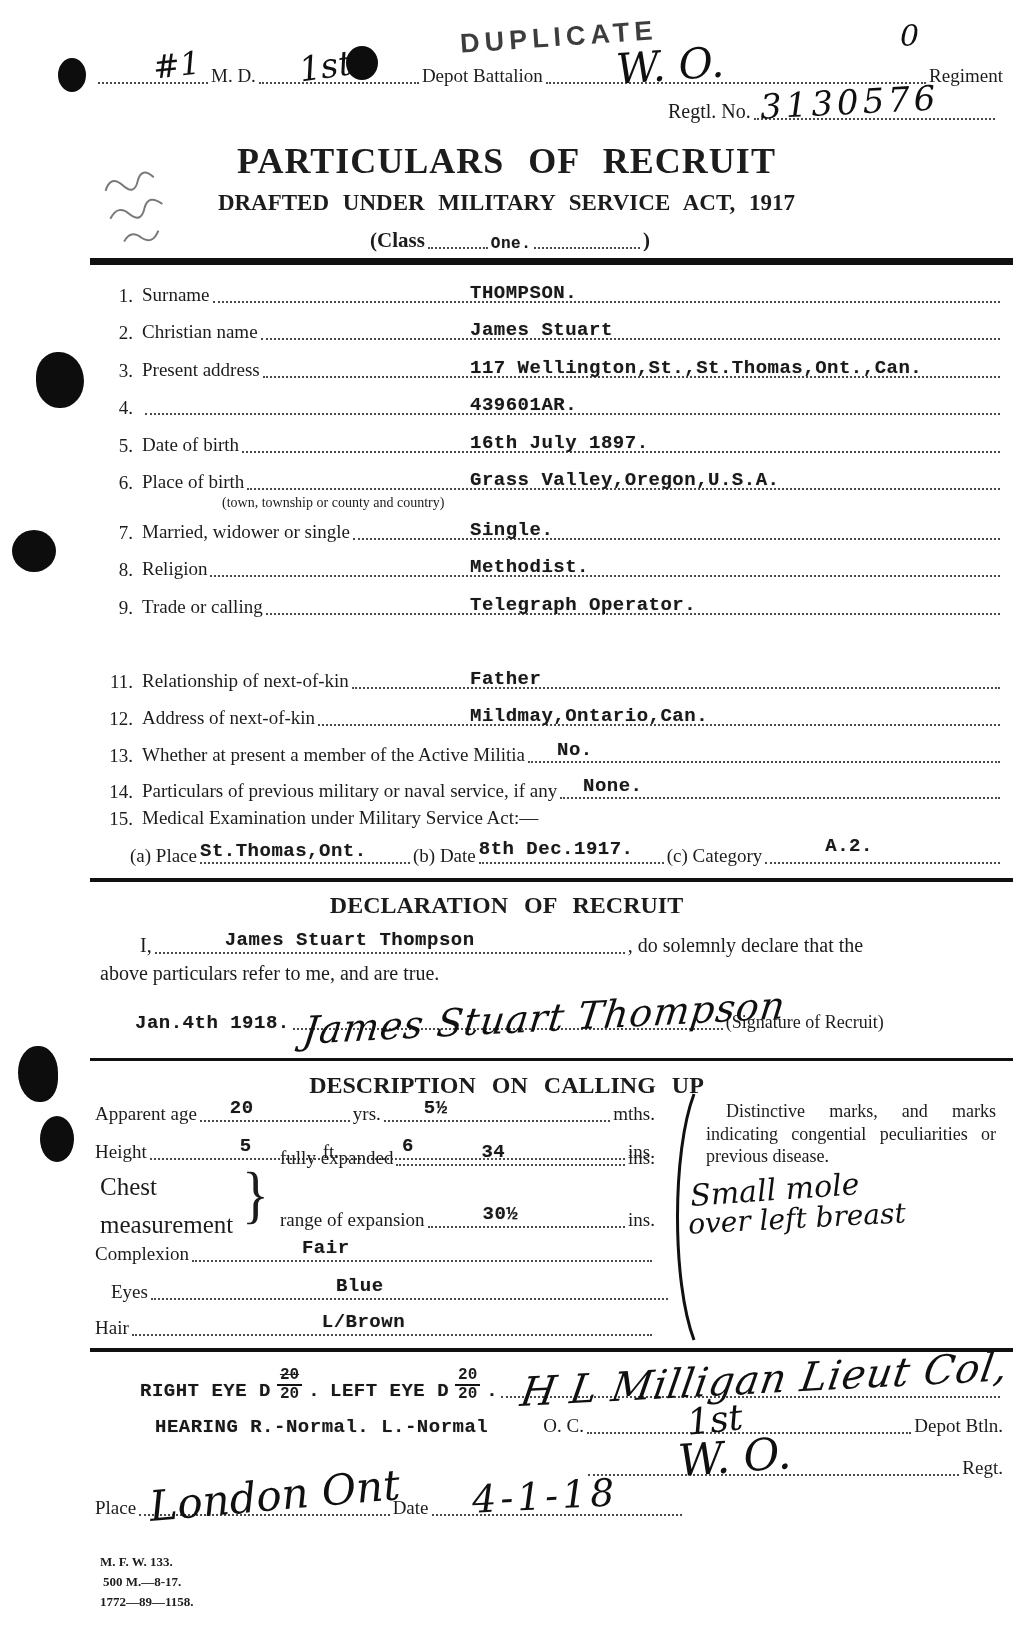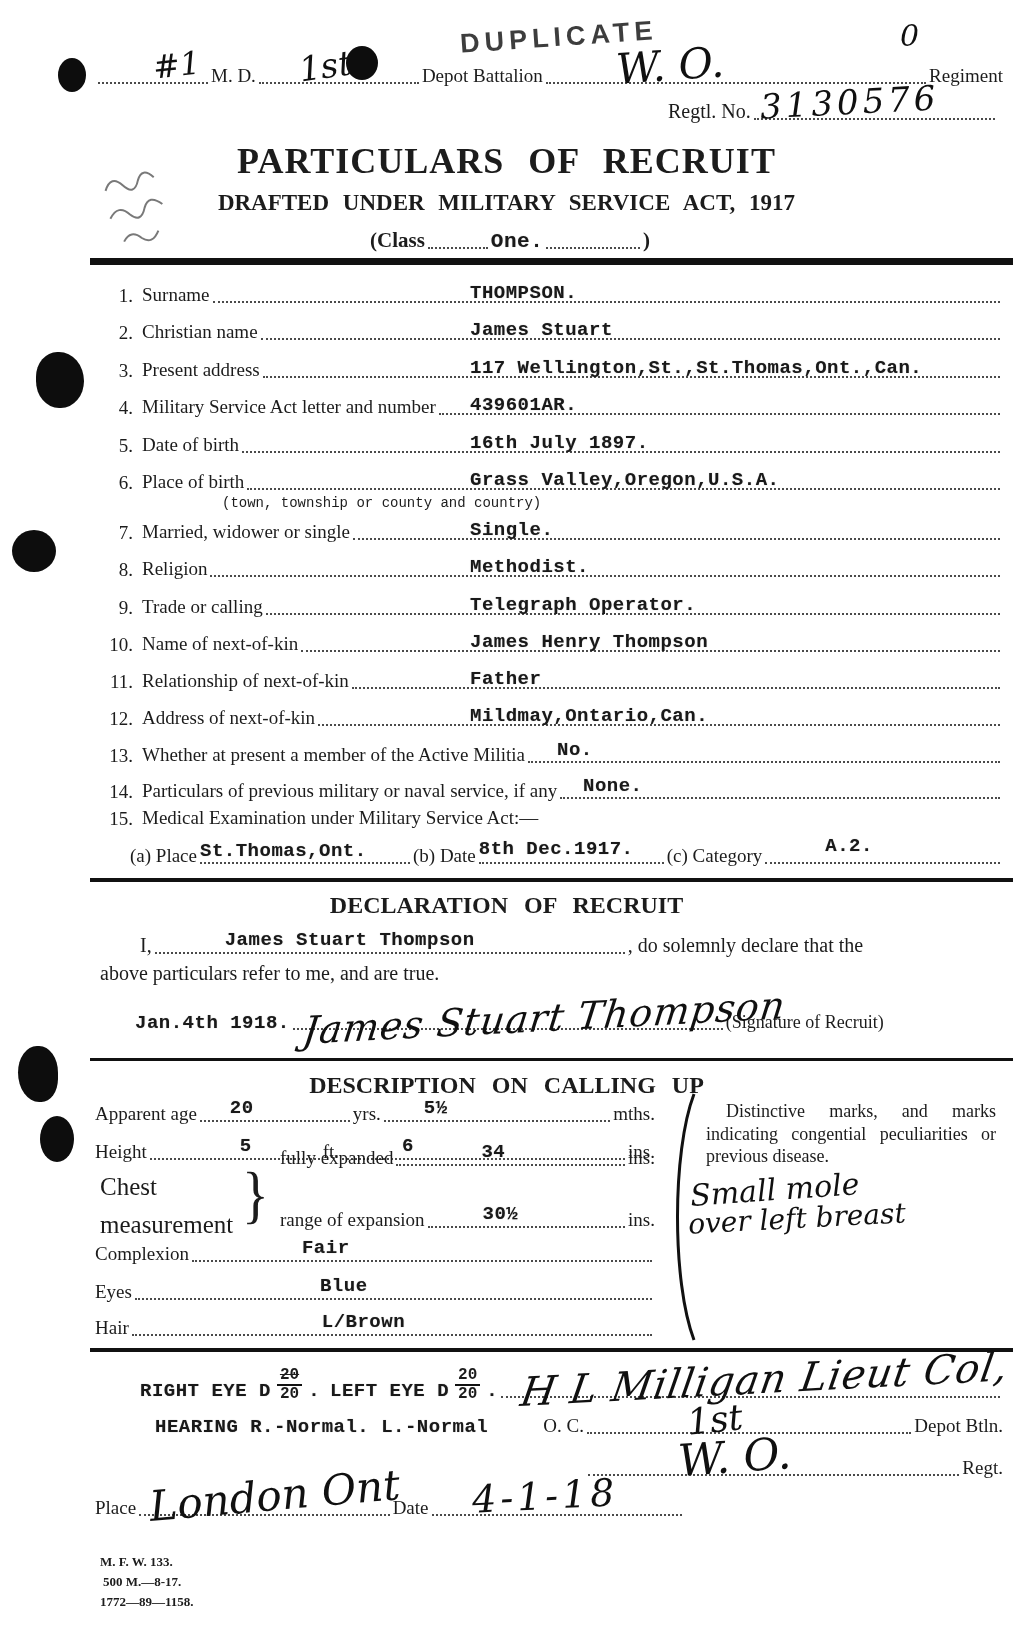--- a/index.html
+++ b/index.html
@@ -15,21 +15,21 @@
   .fval{position:absolute;bottom:3px;}
   .rule{position:absolute;left:90px;right:0;background:#111;}
   .blob{position:absolute;background:#0d0d0d;border-radius:50%;}
   .stamp{position:absolute;font-family:"Liberation Sans",sans-serif;font-weight:600;
          font-size:27px;letter-spacing:5px;transform:rotate(-4deg);opacity:.85;}
   .heading{position:absolute;left:0;width:100%;text-align:center;font-weight:bold;}
   .frac{display:inline-flex;flex-direction:column;align-items:center;line-height:1;
         font-family:"Liberation Mono",monospace;font-weight:bold;font-size:16px;margin:0 6px;}
   .frac .top{border-bottom:2px solid #111;padding:0 3px 1px 3px;}
   .struck{text-decoration:line-through;}
-  .smallnote{font-size:14px;font-family:Liberation Mono, monospace;}
+  .smallnote{font-size:14px;}
 </style>
 </head>
 <body>
 
 <div class="page">
 
   <div class="blob" style="left:58px;top:58px;width:28px;height:34px;"></div>
   <div class="blob" style="left:346px;top:46px;width:32px;height:34px;"></div>
   <div class="blob" style="left:36px;top:352px;width:48px;height:56px;border-radius:46% 54% 50% 50%;"></div>
   <div class="blob" style="left:12px;top:530px;width:44px;height:42px;"></div>
@@ -66,21 +66,21 @@
       <span class="hand" style="position:absolute;left:6px;bottom:-4px;font-size:34px;letter-spacing:4px;transform:rotate(-3deg);">3130576</span>
     </span>
   </div>
 
   <div class="heading" style="top:140px;font-size:36px;word-spacing:14px;letter-spacing:1px;">PARTICULARS OF RECRUIT</div>
   <div class="heading" style="top:190px;font-size:23px;word-spacing:8px;">DRAFTED UNDER MILITARY SERVICE ACT, 1917</div>
 
   <div style="position:absolute;left:370px;top:228px;display:flex;align-items:flex-end;width:280px;font-size:21px;font-weight:bold;">
     <span>(Class</span>
     <span class="leader" style="max-width:60px;"></span>
-    <span class="typed" style="font-size:21px;">One.</span>
+    <span class="typed" style="font-size:16px;">One.</span>
     <span class="leader"></span>
     <span>)</span>
   </div>
 
   <div class="rule" style="top:258px;height:4px;box-shadow:0 3px 0 #111;"></div>
 
   <div class="frow" style="top:277px;">
     <span class="fnum">1.</span>
     <span class="flabel">Surname</span>
     <span class="leader"></span>
@@ -93,21 +93,20 @@
     <span class="typed fval" style="left:375px;">James Stuart</span>
   </div>
   <div class="frow" style="top:352px;">
     <span class="fnum">3.</span>
     <span class="flabel">Present address</span>
     <span class="leader"></span>
     <span class="typed fval" style="left:375px;">117 Wellington,St.,St.Thomas,Ont.,Can.</span>
   </div>
   <div class="frow" style="top:389px;">
     <span class="fnum">4.</span>
-    <span class="flabel">Military Service Act letter and number</span>
     <span class="leader"></span>
     <span class="typed fval" style="left:375px;">439601AR.</span>
   </div>
   <div class="frow" style="top:427px;">
     <span class="fnum">5.</span>
     <span class="flabel">Date of birth</span>
     <span class="leader"></span>
     <span class="typed fval" style="left:375px;">16th July 1897.</span>
   </div>
   <div class="frow" style="top:464px;">
@@ -127,26 +126,20 @@
     <span class="fnum">8.</span>
     <span class="flabel">Religion</span>
     <span class="leader"></span>
     <span class="typed fval" style="left:375px;">Methodist.</span>
   </div>
   <div class="frow" style="top:589px;">
     <span class="fnum">9.</span>
     <span class="flabel">Trade or calling</span>
     <span class="leader"></span>
     <span class="typed fval" style="left:375px;">Telegraph Operator.</span>
-  </div>
-  <div class="frow" style="top:626px;">
-    <span class="fnum">10.</span>
-    <span class="flabel">Name of next-of-kin</span>
-    <span class="leader"></span>
-    <span class="typed fval" style="left:375px;">James Henry Thompson</span>
   </div>
   <div class="frow" style="top:663px;">
     <span class="fnum">11.</span>
     <span class="flabel">Relationship of next-of-kin</span>
     <span class="leader"></span>
     <span class="typed fval" style="left:375px;">Father</span>
   </div>
   <div class="frow" style="top:700px;">
     <span class="fnum">12.</span>
     <span class="flabel">Address of next-of-kin</span>
@@ -254,21 +247,21 @@
     </span>
     <span class="flabel">ins.</span>
   </div>
 
   <div class="frow" style="top:1236px;width:560px;right:auto;">
     <span class="flabel">Complexion</span>
     <span class="leader" style="position:relative;">
       <span class="typed" style="position:absolute;left:110px;bottom:1px;">Fair</span>
     </span>
   </div>
-  <div class="frow" style="top:1274px;width:560px;right:auto;">
+  <div class="frow" style="top:1274px;width:560px;right:auto;margin-left:16px;">
     <span class="flabel">Eyes</span>
     <span class="leader" style="position:relative;">
       <span class="typed" style="position:absolute;left:185px;bottom:1px;">Blue</span>
     </span>
   </div>
   <div class="frow" style="top:1310px;width:560px;right:auto;">
     <span class="flabel">Hair</span>
     <span class="leader" style="position:relative;">
       <span class="typed" style="position:absolute;left:190px;bottom:1px;">L/Brown</span>
     </span>

